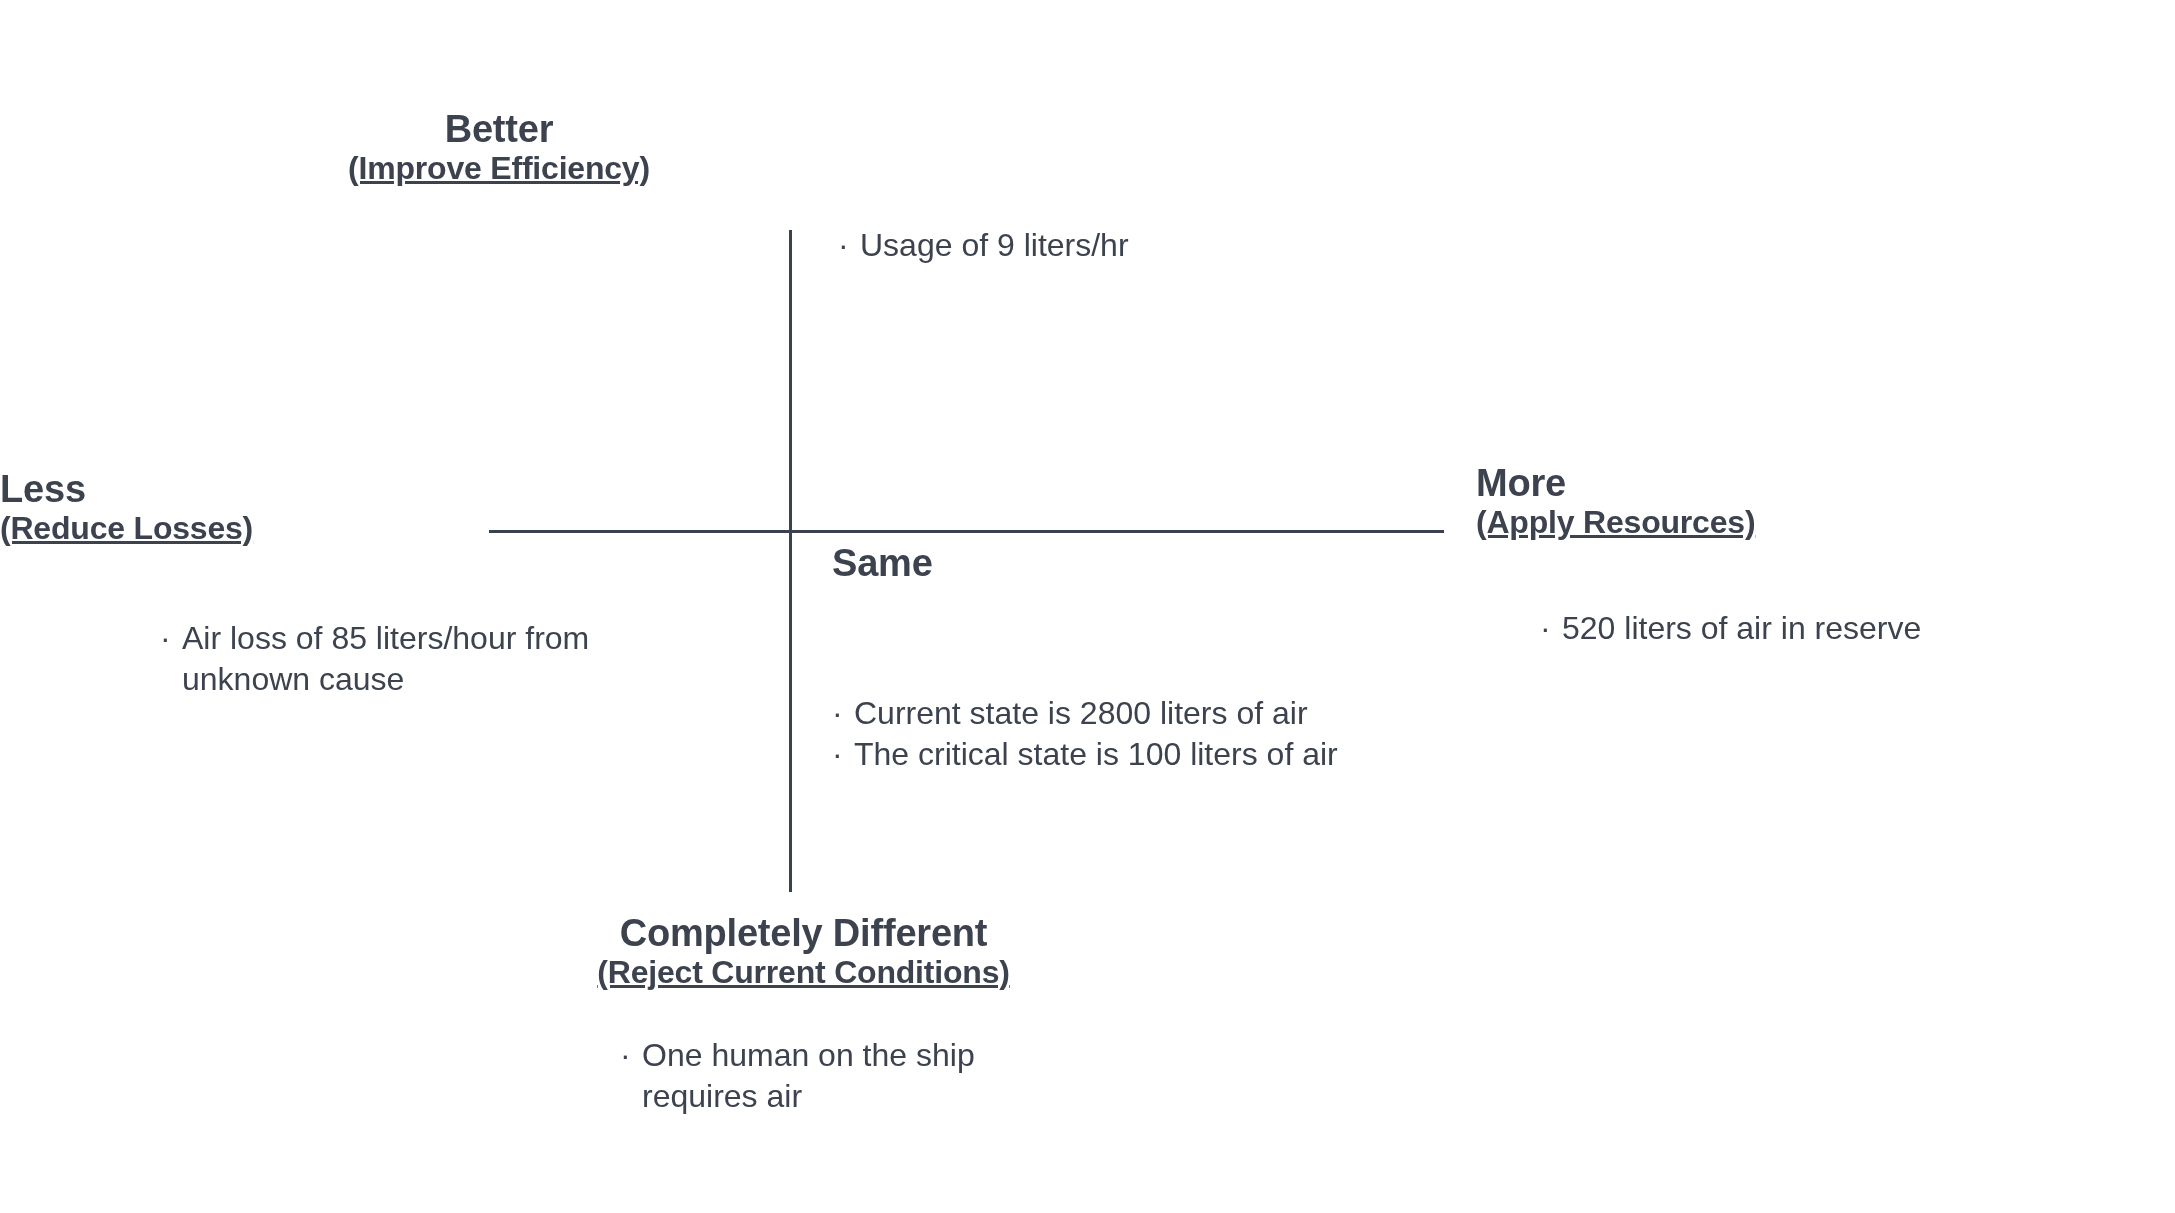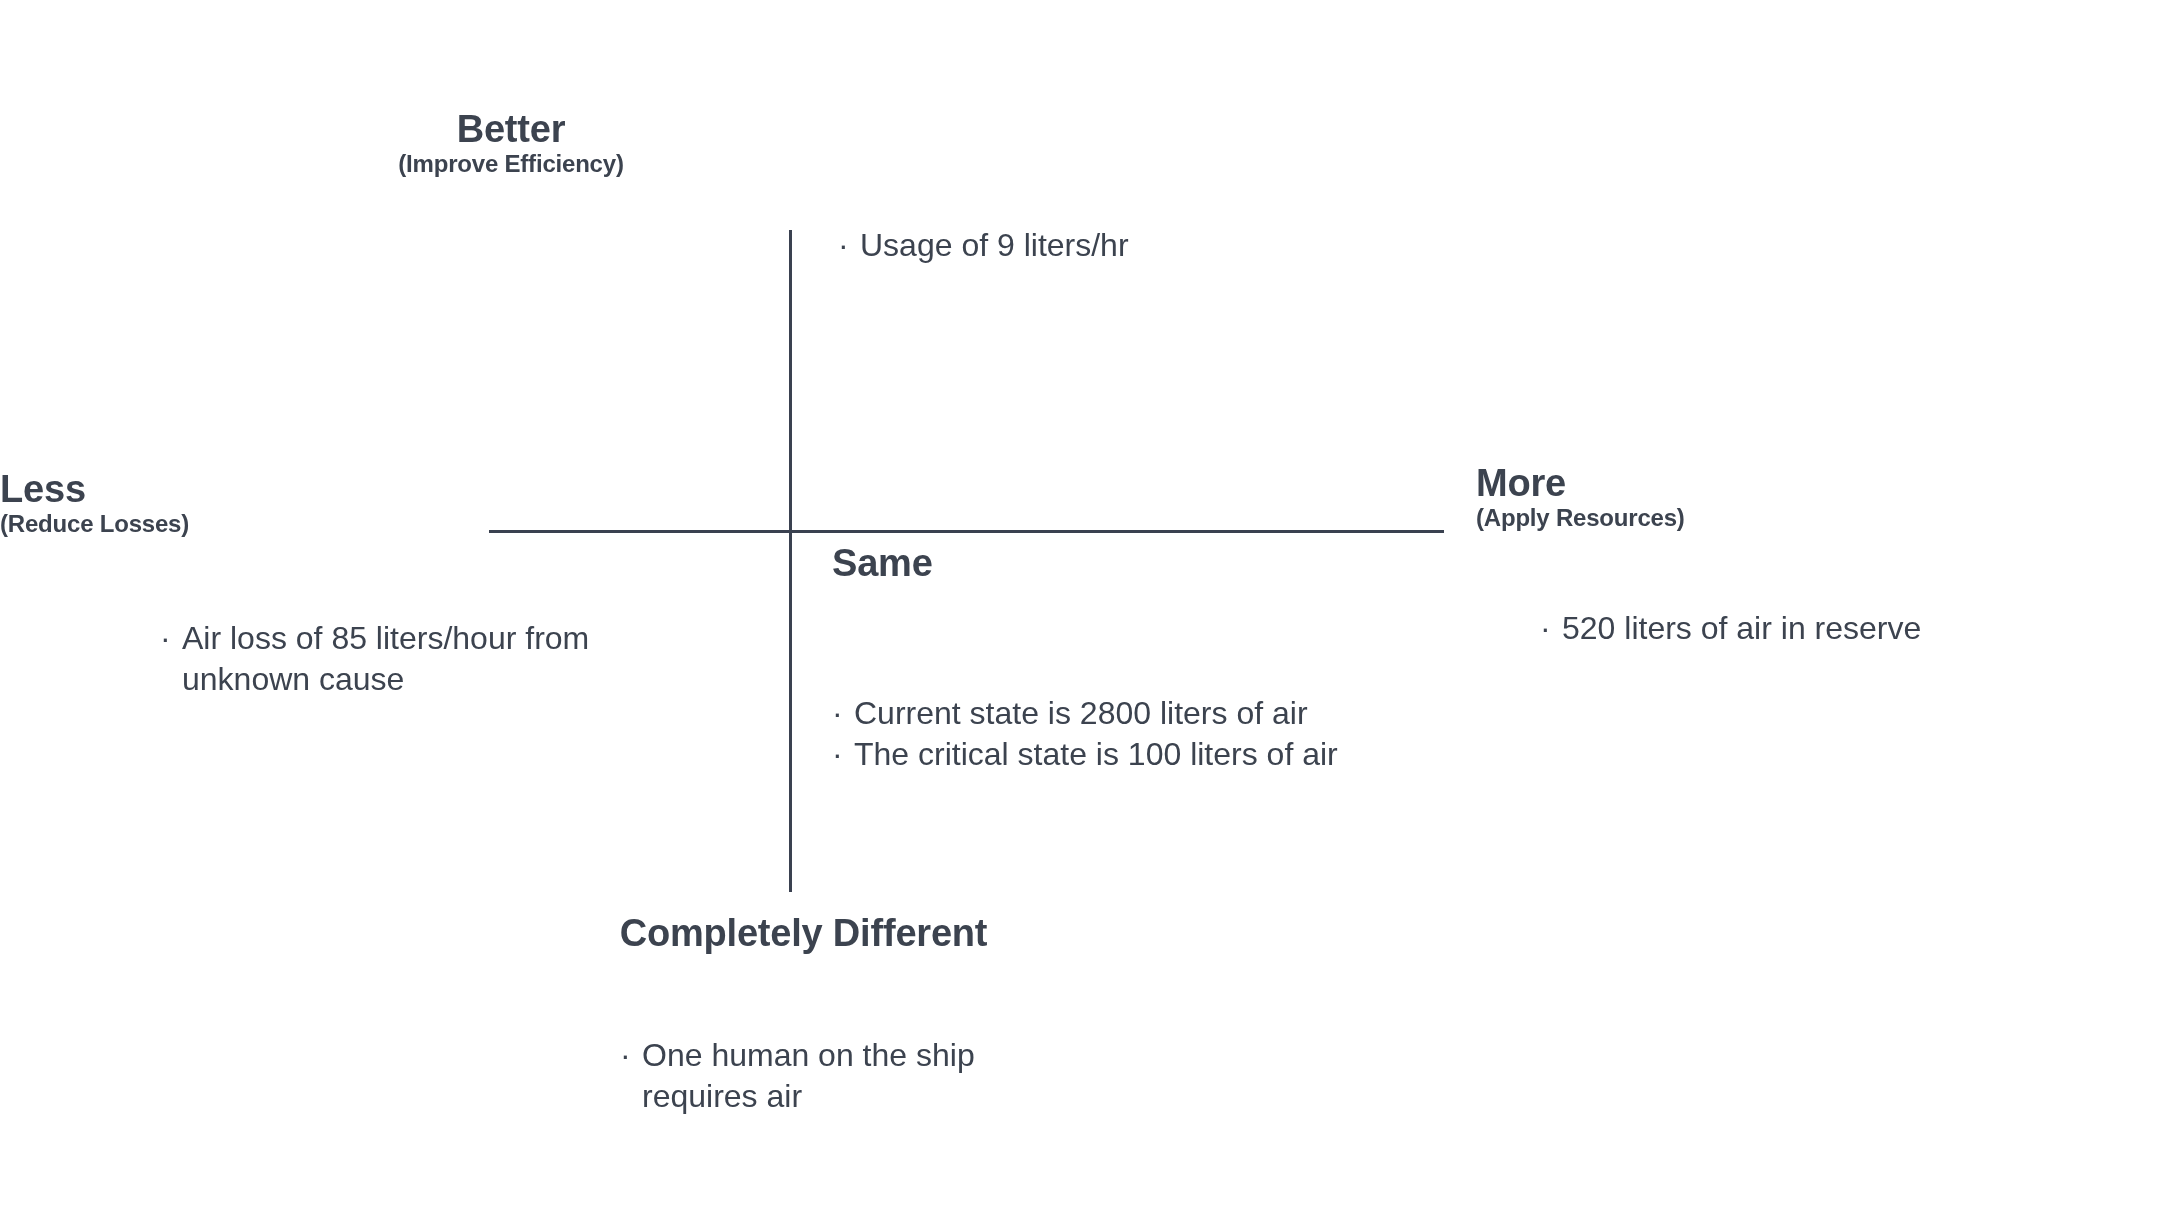--- a/index.html
+++ b/index.html
@@ -40,24 +40,25 @@
     position: absolute;
     line-height: 1.12;
   }
   .pole-title {
     font-size: 38px;
     font-weight: bold;
     letter-spacing: -0.2px;
     white-space: nowrap;
   }
   .pole-sub {
-    font-size: 24px;
+    font-size: 32px;
     font-weight: bold;
     letter-spacing: -0.2px;
     white-space: nowrap;
+    text-decoration: underline;
   }
 
   .bullets {
     position: absolute;
     font-size: 32px;
     font-weight: normal;
     line-height: 1.28;
   }
   .bullet-row {
     display: flex;
@@ -67,21 +68,21 @@
     flex: 0 0 auto;
     width: 22px;
     text-align: left;
   }
   .bullet-text {
     flex: 1 1 auto;
   }
 
   
   
-  #pole-better { top: 108px; left: 16px; width: 990px; text-align: center; }
+  #pole-better { top: 108px; left: 4px; width: 990px; text-align: center; }
   #bullets-better { top: 225px; left: 838px; }
 
   
   #pole-less { top: 468px; left: 0; width: 470px; }
   #bullets-less { top: 618px; left: 160px; width: 520px; }
 
   
   #pole-more { top: 462px; left: 1476px; text-align: left; }
   #bullets-more { top: 608px; left: 1540px; }
 
@@ -143,20 +144,21 @@
       <span class="bullet-text">Current state is 2800 liters of air</span>
     </div>
     <div class="bullet-row">
       <span class="bullet-dot">·</span>
       <span class="bullet-text">The critical state is 100 liters of air</span>
     </div>
   </div>
 
   <div class="pole" id="pole-different">
     <div class="pole-title">Completely Different</div>
+    <div class="pole-sub">(Reject Current Conditions)</div>
   </div>
   <div class="bullets" id="bullets-different">
     <div class="bullet-row">
       <span class="bullet-dot">·</span>
       <span class="bullet-text">One human on the ship requires air</span>
     </div>
   </div>
 
 </div>
 

